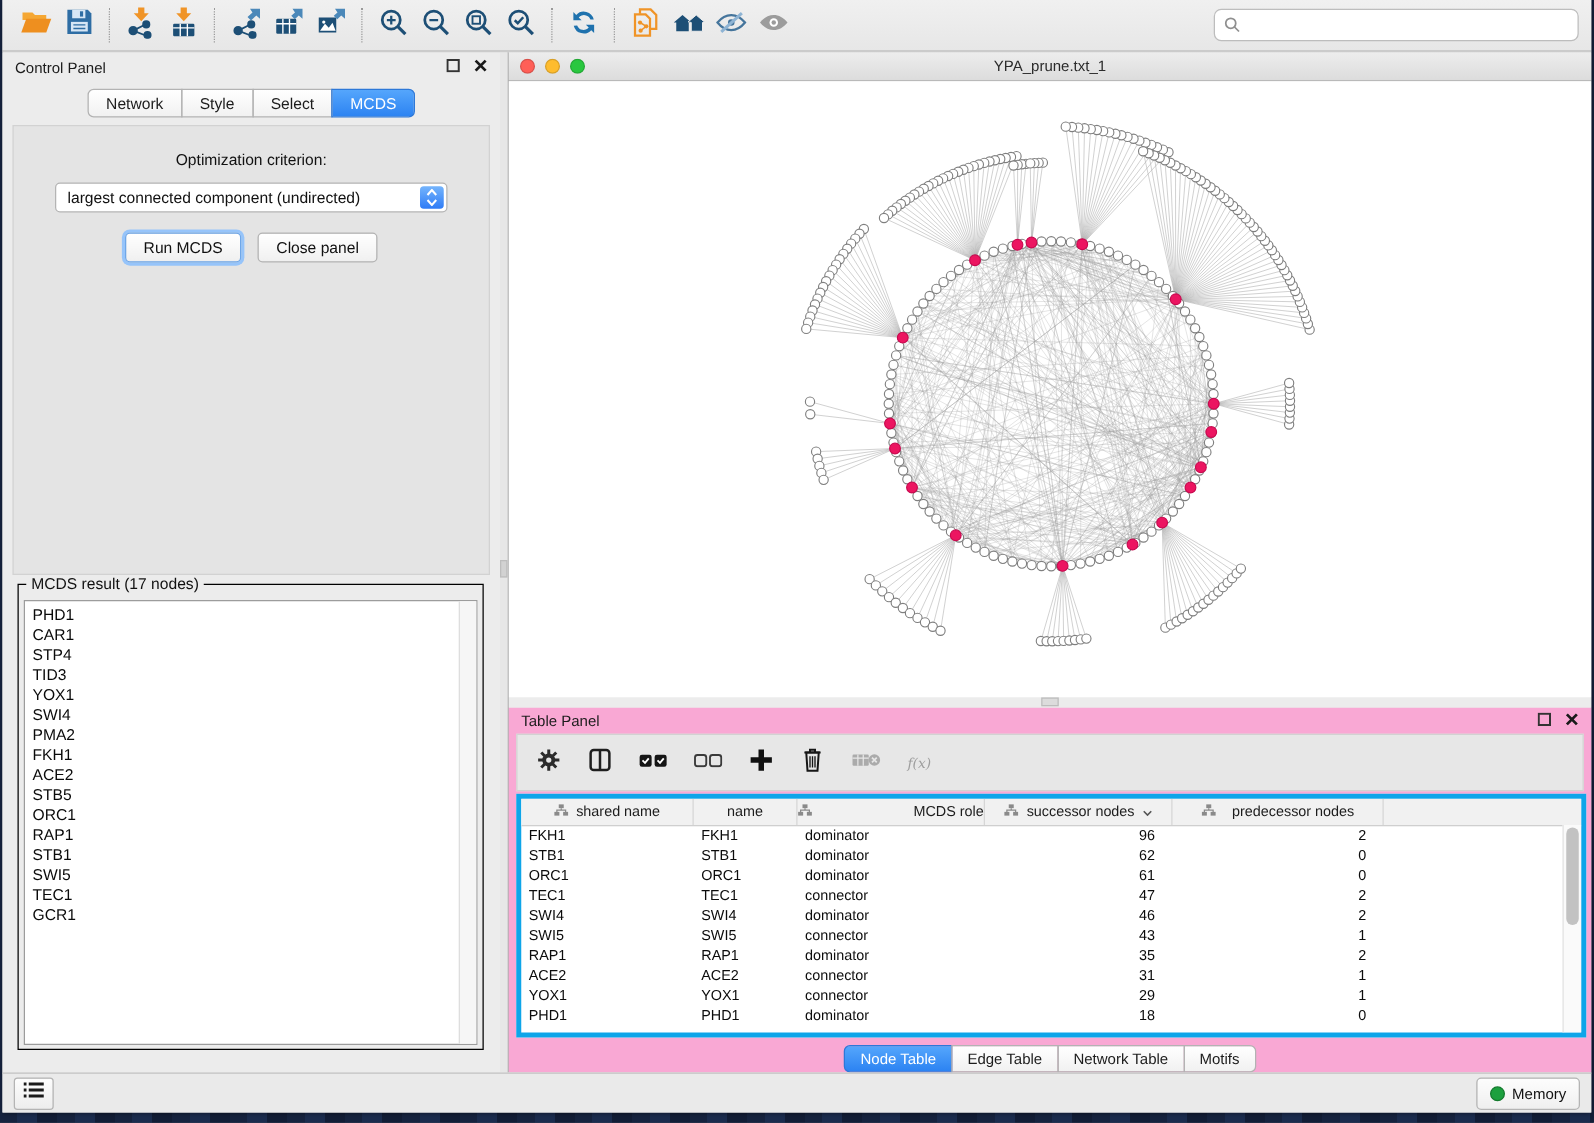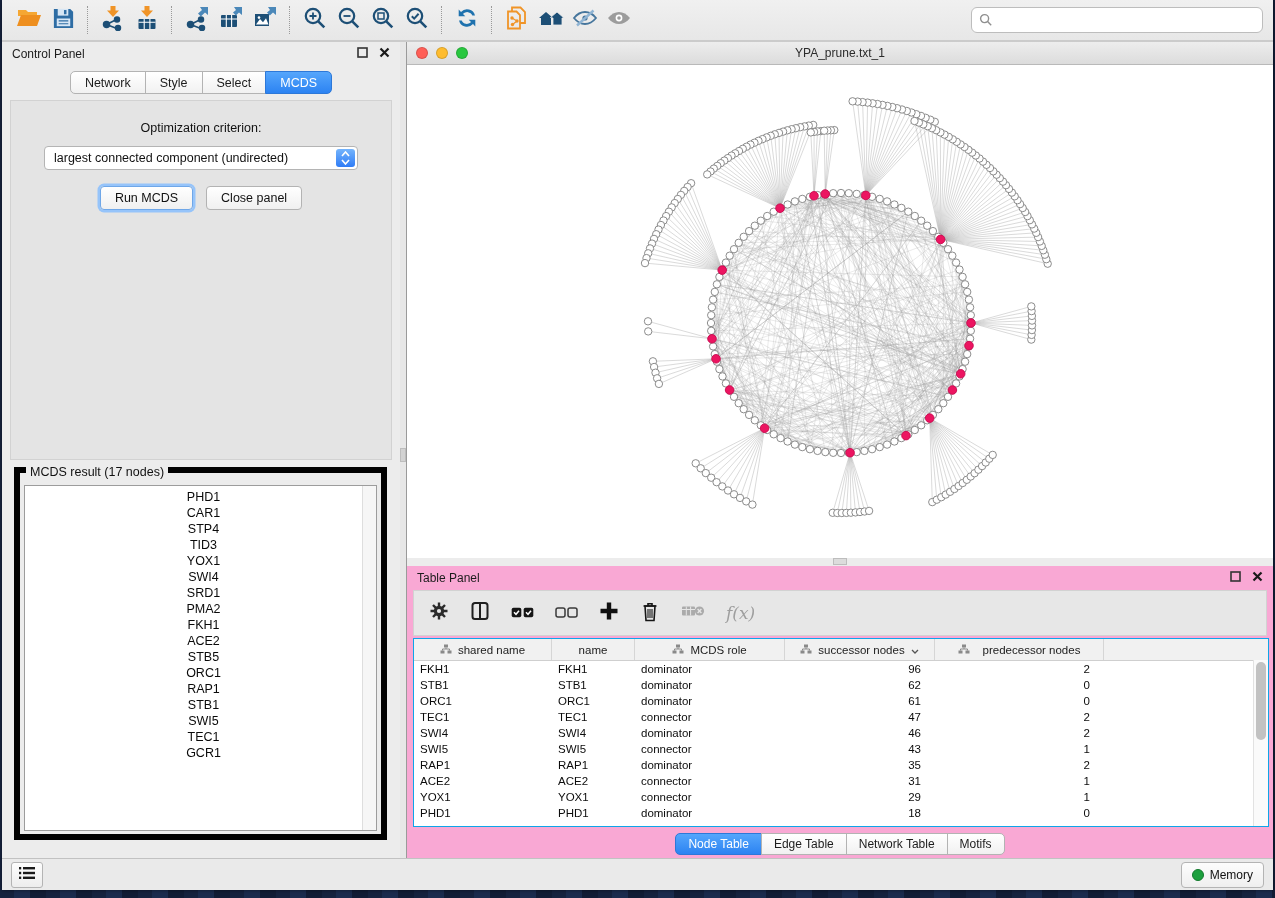--- a/index.html
+++ b/index.html
@@ -34,41 +34,41 @@
   .card{margin:6px 8px 0 8px;background:#e4e4e4;border:1px solid #d2d2d2;height:360px;text-align:center;box-sizing:border-box;}
   .opt-label{margin-top:20px;font-size:12.5px;color:#111;}
   .selectbox{margin:11px auto 16px auto;width:314px;height:24px;background:#fff;border:1px solid #b4b4b4;border-radius:4px;
     display:flex;align-items:center;position:relative;font-size:12.5px;color:#111;padding-left:9px;box-sizing:border-box;text-align:left;}
   .stepper{position:absolute;right:2px;top:2px;bottom:2px;width:19px;background:linear-gradient(#74b4fc,#2f7cf6);border-radius:3px;
     display:flex;flex-direction:column;align-items:center;justify-content:center;gap:2px;}
   .btn-row{margin-top:12px;display:flex;justify-content:center;gap:13px;}
   .btn{height:24px;padding:0 14px;background:linear-gradient(#ffffff,#f0f0f0);border:1px solid #b3b3b3;border-radius:4px;
     font-size:12.5px;font-family:inherit;color:#111;display:flex;align-items:center;cursor:default;}
   .btn.focus{box-shadow:0 0 0 2.5px #96c4fa;border-color:#6fa7e8;}
-  .group{position:absolute;left:12px;right:13px;top:425px;bottom:18px;border:6px solid #000000;text-align:center;}
+  .group{position:absolute;left:12px;right:13px;top:425px;bottom:18px;border:1px solid #000000;}
   .group-title{position:absolute;top:-8px;left:6px;background:#ececec;padding:0 4px;font-size:12.5px;color:#111;}
   .group-list{position:absolute;left:4px;right:4px;top:12px;bottom:3px;background:#fff;border:1px solid #9c9c9c;
     font-size:12.5px;line-height:16px;padding:3px 0 0 6px;box-sizing:border-box;overflow:hidden;}
   .group-list .item{height:16px;color:#0a0a0a;}
   .list-scroll{position:absolute;top:13px;right:5px;bottom:4px;width:13px;background:#f6f6f6;border-left:1px solid #dedede;}
   
   .net-window{height:516px;display:flex;flex-direction:column;flex:none;}
   .net-titlebar{height:22px;background:linear-gradient(#ededed,#dcdcdc);border-bottom:1px solid #b9b9b9;position:relative;
     display:flex;align-items:center;justify-content:center;font-size:12px;color:#2b2b2b;}
   .traffic{position:absolute;left:9px;top:5px;display:flex;gap:8px;}
   .dot{width:12px;height:12px;border-radius:50%;border:.5px solid rgba(0,0,0,.15);box-sizing:border-box;}
   .net-canvas{flex:1;background:#fff;position:relative;overflow:hidden;}
   .net-canvas svg{position:absolute;left:0;top:0;}
   .h-divider{height:8px;background:#ececec;position:relative;flex:none;}
   .h-grip{position:absolute;left:50%;margin-left:-7px;top:0;width:14px;height:7px;background:#dcdcdc;border:1px solid #bdbdbd;box-sizing:border-box;}
   
   .table-panel{flex:1;display:flex;flex-direction:column;background:#f9a8d4;min-height:0;}
   .tp-toolbar{margin:0 6px;height:44px;background:#e7e7e7;border:1px solid #d2d2d2;display:flex;align-items:center;gap:21px;padding:0 15px;flex:none;}
-  .fx{font-family:"DejaVu Serif",serif;font-style:italic;font-size:17px;color:#9e9e9e;}
-  .tbl{margin:2px 4px 0 6px;background:#fff;border:1px solid #0ea5e9;position:relative;height:187px;overflow:hidden;flex:none;}
+  .fx{font-family:"DejaVu Serif",serif;font-style:italic;font-size:11px;color:#9e9e9e;}
+  .tbl{margin:2px 4px 0 6px;background:#fff;border:4px solid #0ea5e9;position:relative;height:187px;overflow:hidden;flex:none;}
   .thead{display:flex;height:21px;background:#f1f1f1;border-bottom:1px solid #cfcfcf;}
   .th{display:flex;align-items:center;justify-content:center;gap:6px;font-size:11.5px;color:#1c1c1c;border-right:1px solid #d6d6d6;box-sizing:border-box;flex:none;}
   .tr{display:flex;height:16px;align-items:center;font-size:11.5px;color:#0c0c0c;}
   .td{box-sizing:border-box;padding:0 6px;white-space:nowrap;overflow:hidden;flex:none;}
   .td.num{text-align:right;padding-right:14px;}
   .vscroll{position:absolute;right:0;top:21px;bottom:0;width:14px;background:#fafafa;border-left:1px solid #e2e2e2;}
   .vthumb{position:absolute;left:2px;right:2px;top:2px;height:78px;background:#c2c2c2;border-radius:6px;}
   .tp-tabs{display:flex;justify-content:center;padding-top:6px;}
   .tp-tabs .seg-btn{font-size:12px;padding:3px 12px;height:22px;}
   
@@ -269,21 +269,20 @@
       </div>
       <div class="group">
         <span class="group-title">MCDS result (17 nodes)</span>
         <div class="group-list" id="mcds-list">
             <div class="item">PHD1</div>
             <div class="item">CAR1</div>
             <div class="item">STP4</div>
             <div class="item">TID3</div>
             <div class="item">YOX1</div>
             <div class="item">SWI4</div>
-            <div class="item">SRD1</div>
             <div class="item">PMA2</div>
             <div class="item">FKH1</div>
             <div class="item">ACE2</div>
             <div class="item">STB5</div>
             <div class="item">ORC1</div>
             <div class="item">RAP1</div>
             <div class="item">STB1</div>
             <div class="item">SWI5</div>
             <div class="item">TEC1</div>
             <div class="item">GCR1</div>
@@ -673,21 +672,21 @@
                       <rect x="0.5" y="6.5" width="4" height="3"></rect>
                       <rect x="7.5" y="6.5" width="4" height="3"></rect>
                     </g>
                     <path d="M6 3.5v1.5M2.5 6.5V5h7v1.5" stroke="#8a8a8a" fill="none"></path>
                   </svg></span>
                 <span>shared name</span>
               </div>
               <div class="th" style="width: 83px;">
                 <span>name</span>
               </div>
-              <div class="th" style="width: 150px;">
+              <div class="th" style="width: 150px; justify-content: space-between;">
                 <span><svg width="12" height="10" viewBox="0 0 12 10">
                     <g fill="#8a8a8a">
                       <rect x="4" y="0.5" width="4" height="3"></rect>
                       <rect x="0.5" y="6.5" width="4" height="3"></rect>
                       <rect x="7.5" y="6.5" width="4" height="3"></rect>
                     </g>
                     <path d="M6 3.5v1.5M2.5 6.5V5h7v1.5" stroke="#8a8a8a" fill="none"></path>
                   </svg></span>
                 <span>MCDS role</span>
               </div>

